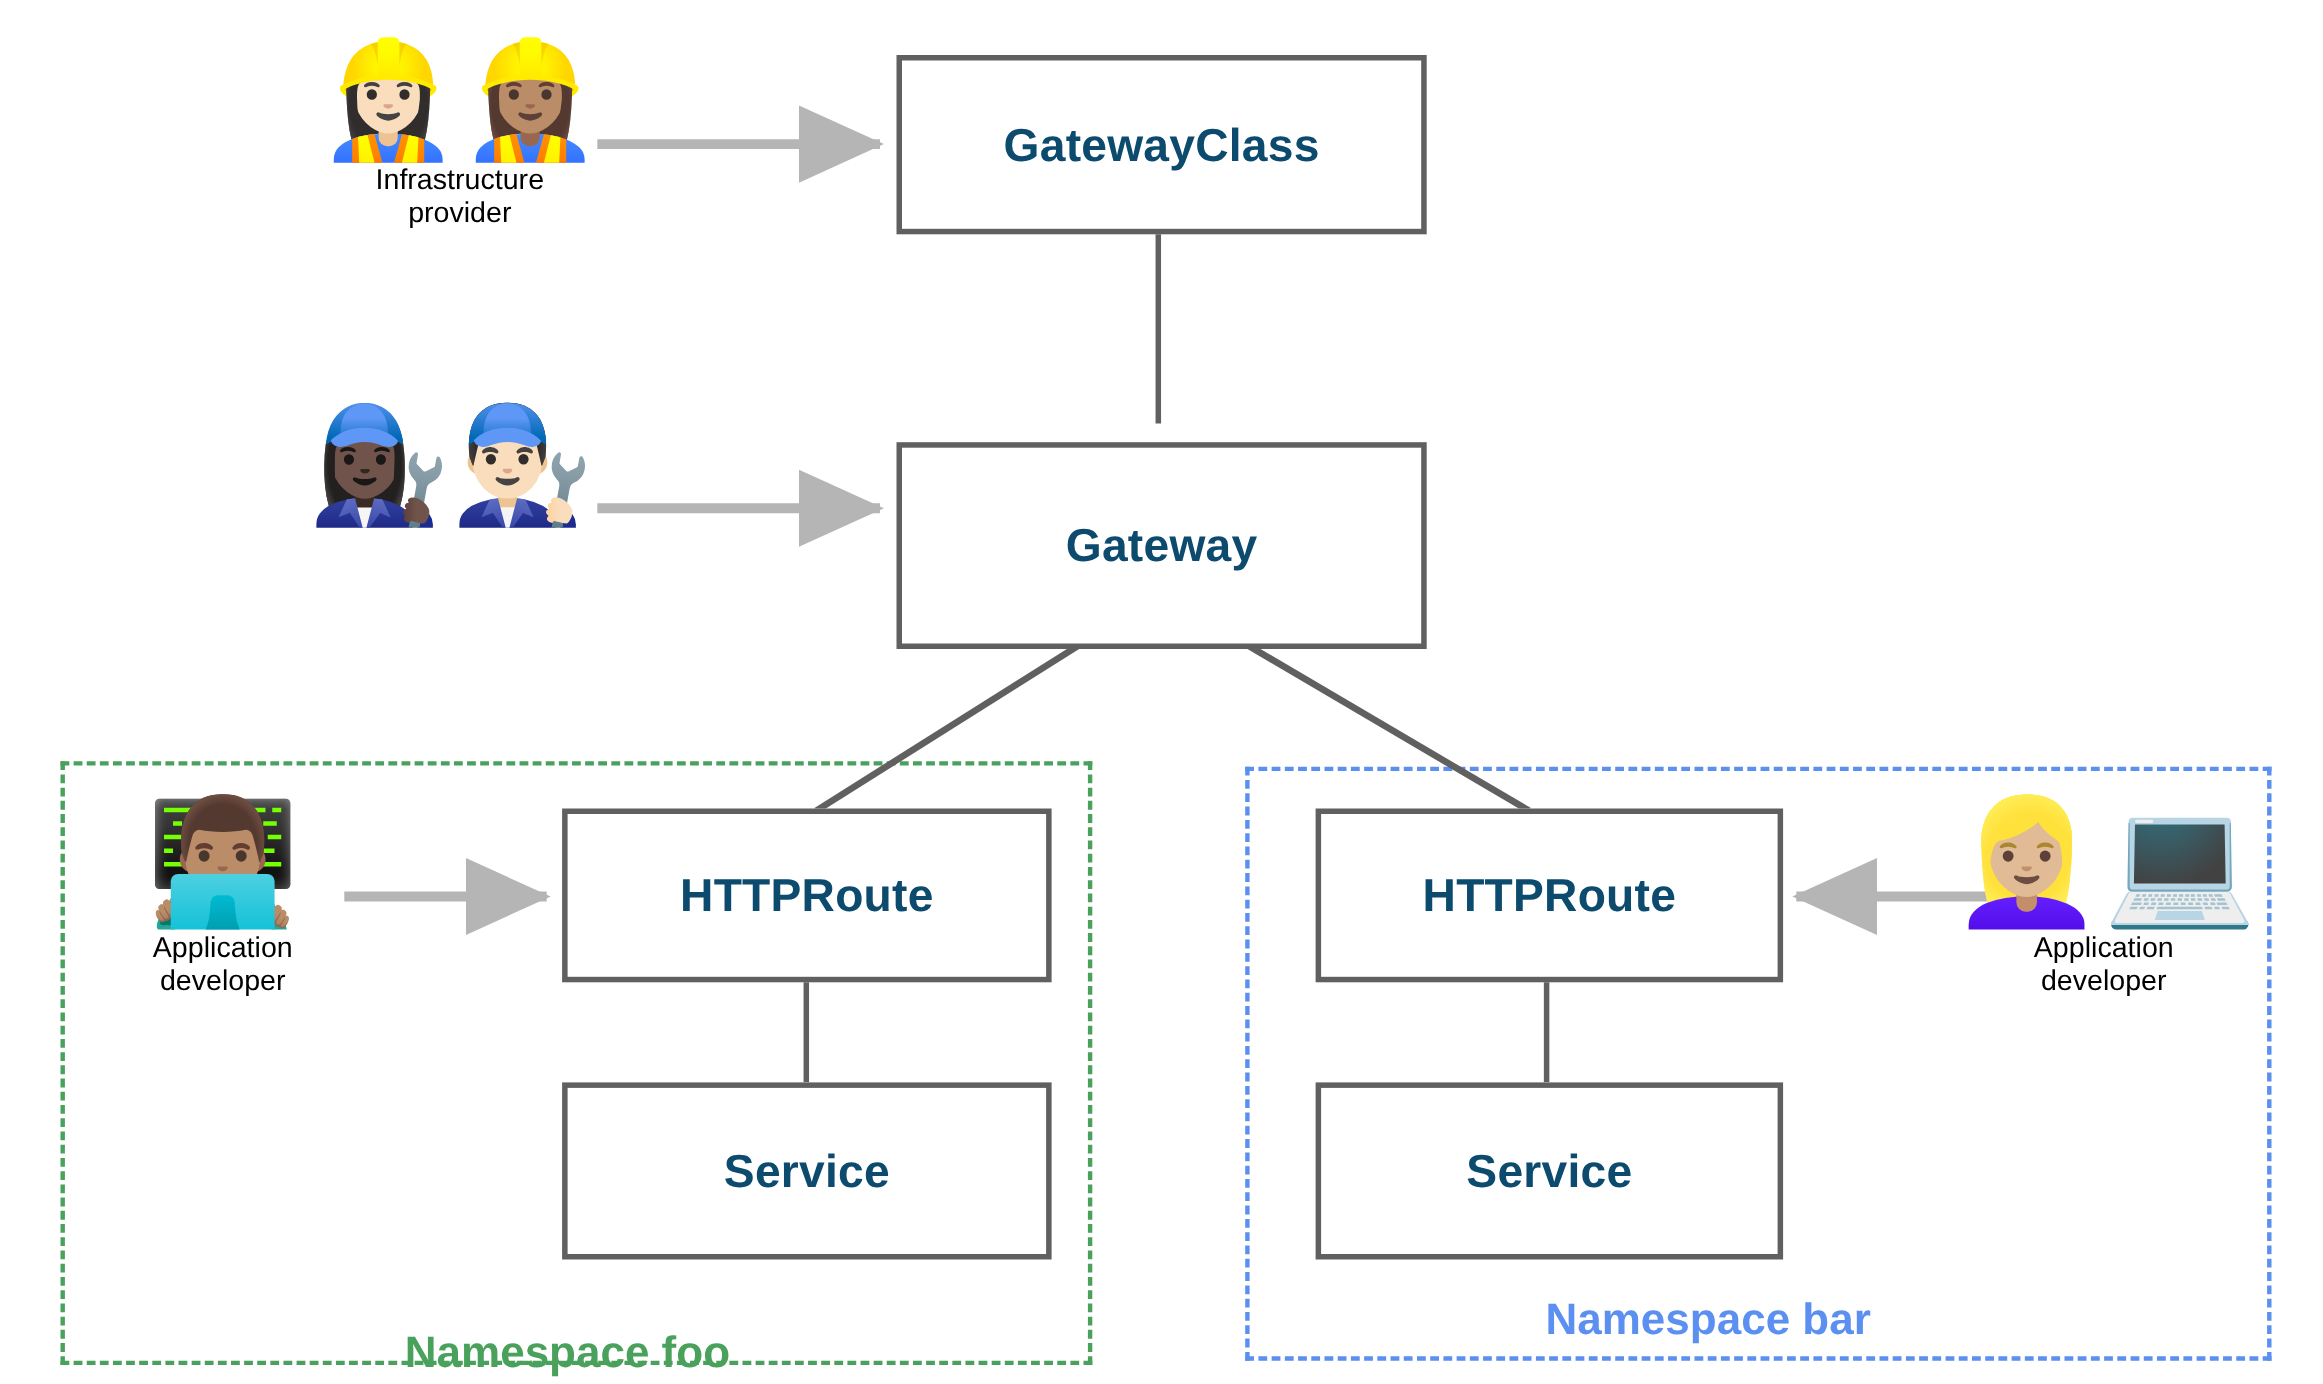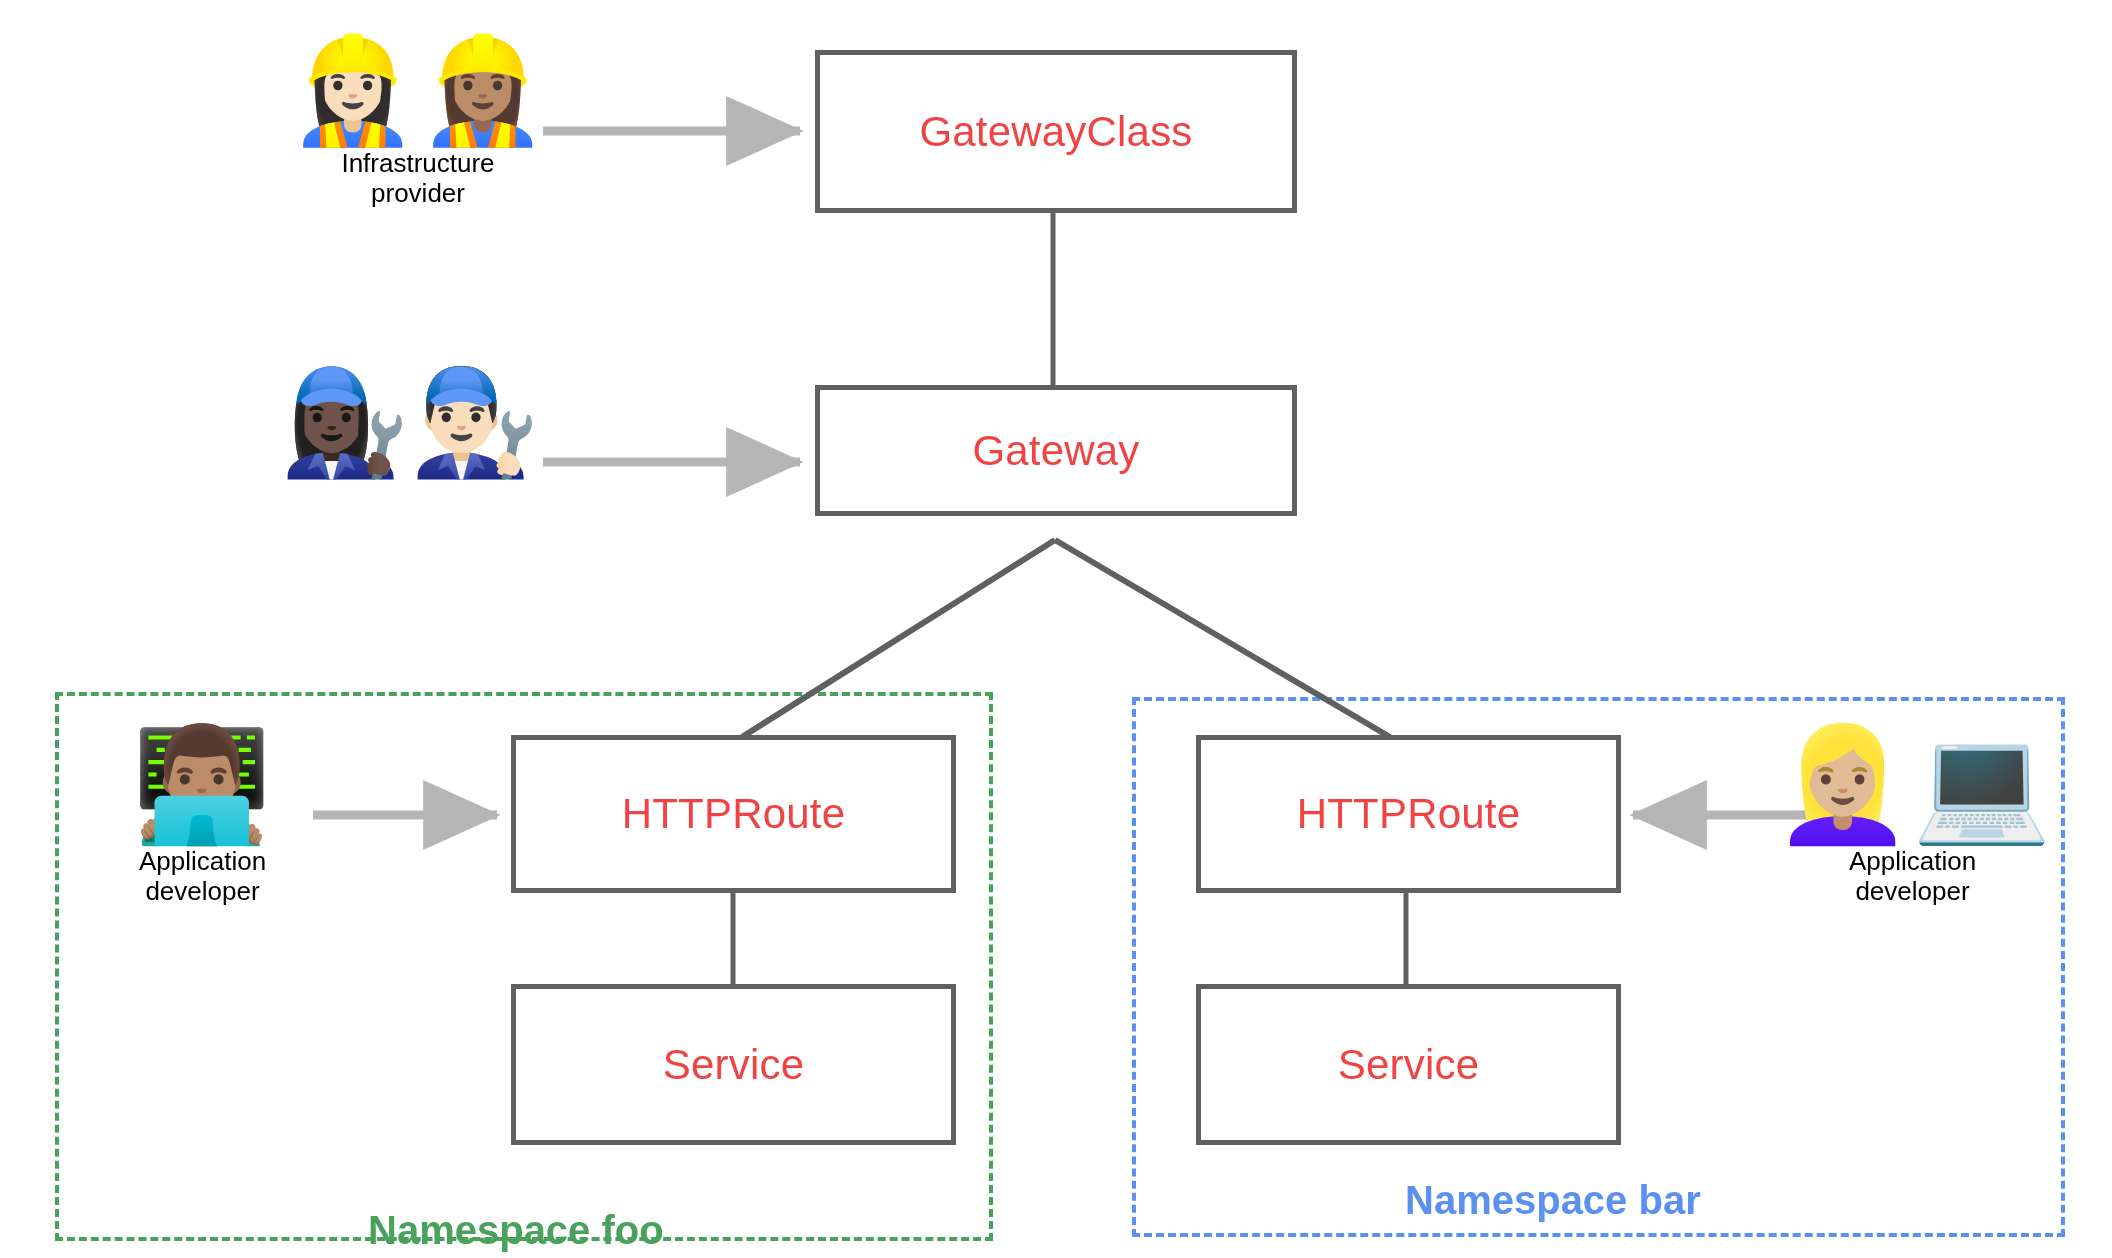--- a/index.html
+++ b/index.html
@@ -33,23 +33,23 @@
     position: absolute;
     box-sizing: border-box;
     border: 5px solid #606060;
     background: #ffffff;
     display: flex;
     align-items: center;
     justify-content: center;
   }
   .node-label {
     font-family: "Liberation Sans", sans-serif;
-    font-weight: normal;
+    font-weight: bold;
     font-size: 42px;
-    color: #ef4444;
+    color: #0c4a6e;
     letter-spacing: 0.2px;
     white-space: nowrap;
   }
   
   .namespace {
     position: absolute;
     box-sizing: border-box;
     border-width: 4px;
     border-style: dashed;
     background: transparent;
@@ -128,21 +128,21 @@
 
     <line x1="313" y1="815" x2="497" y2="815" stroke="#b5b5b5" stroke-width="9" marker-end="url(#arrowheadR)"></line>
 
     <line x1="1808" y1="815" x2="1633" y2="815" stroke="#b5b5b5" stroke-width="9" marker-end="url(#arrowheadL)"></line>
   </svg>
 
   <div class="node" style="left:815px; top:50px; width:482px; height:163px;">
     <span class="node-label">GatewayClass</span>
   </div>
 
-  <div class="node" style="left:815px; top:385px; width:482px; height:131px;">
+  <div class="node" style="left:815px; top:402px; width:482px; height:188px;">
     <span class="node-label">Gateway</span>
   </div>
 
   <div class="node" style="left:511px; top:735px; width:445px; height:158px;">
     <span class="node-label">HTTPRoute</span>
   </div>
 
   <div class="node" style="left:511px; top:984px; width:445px; height:161px;">
     <span class="node-label">Service</span>
   </div>

